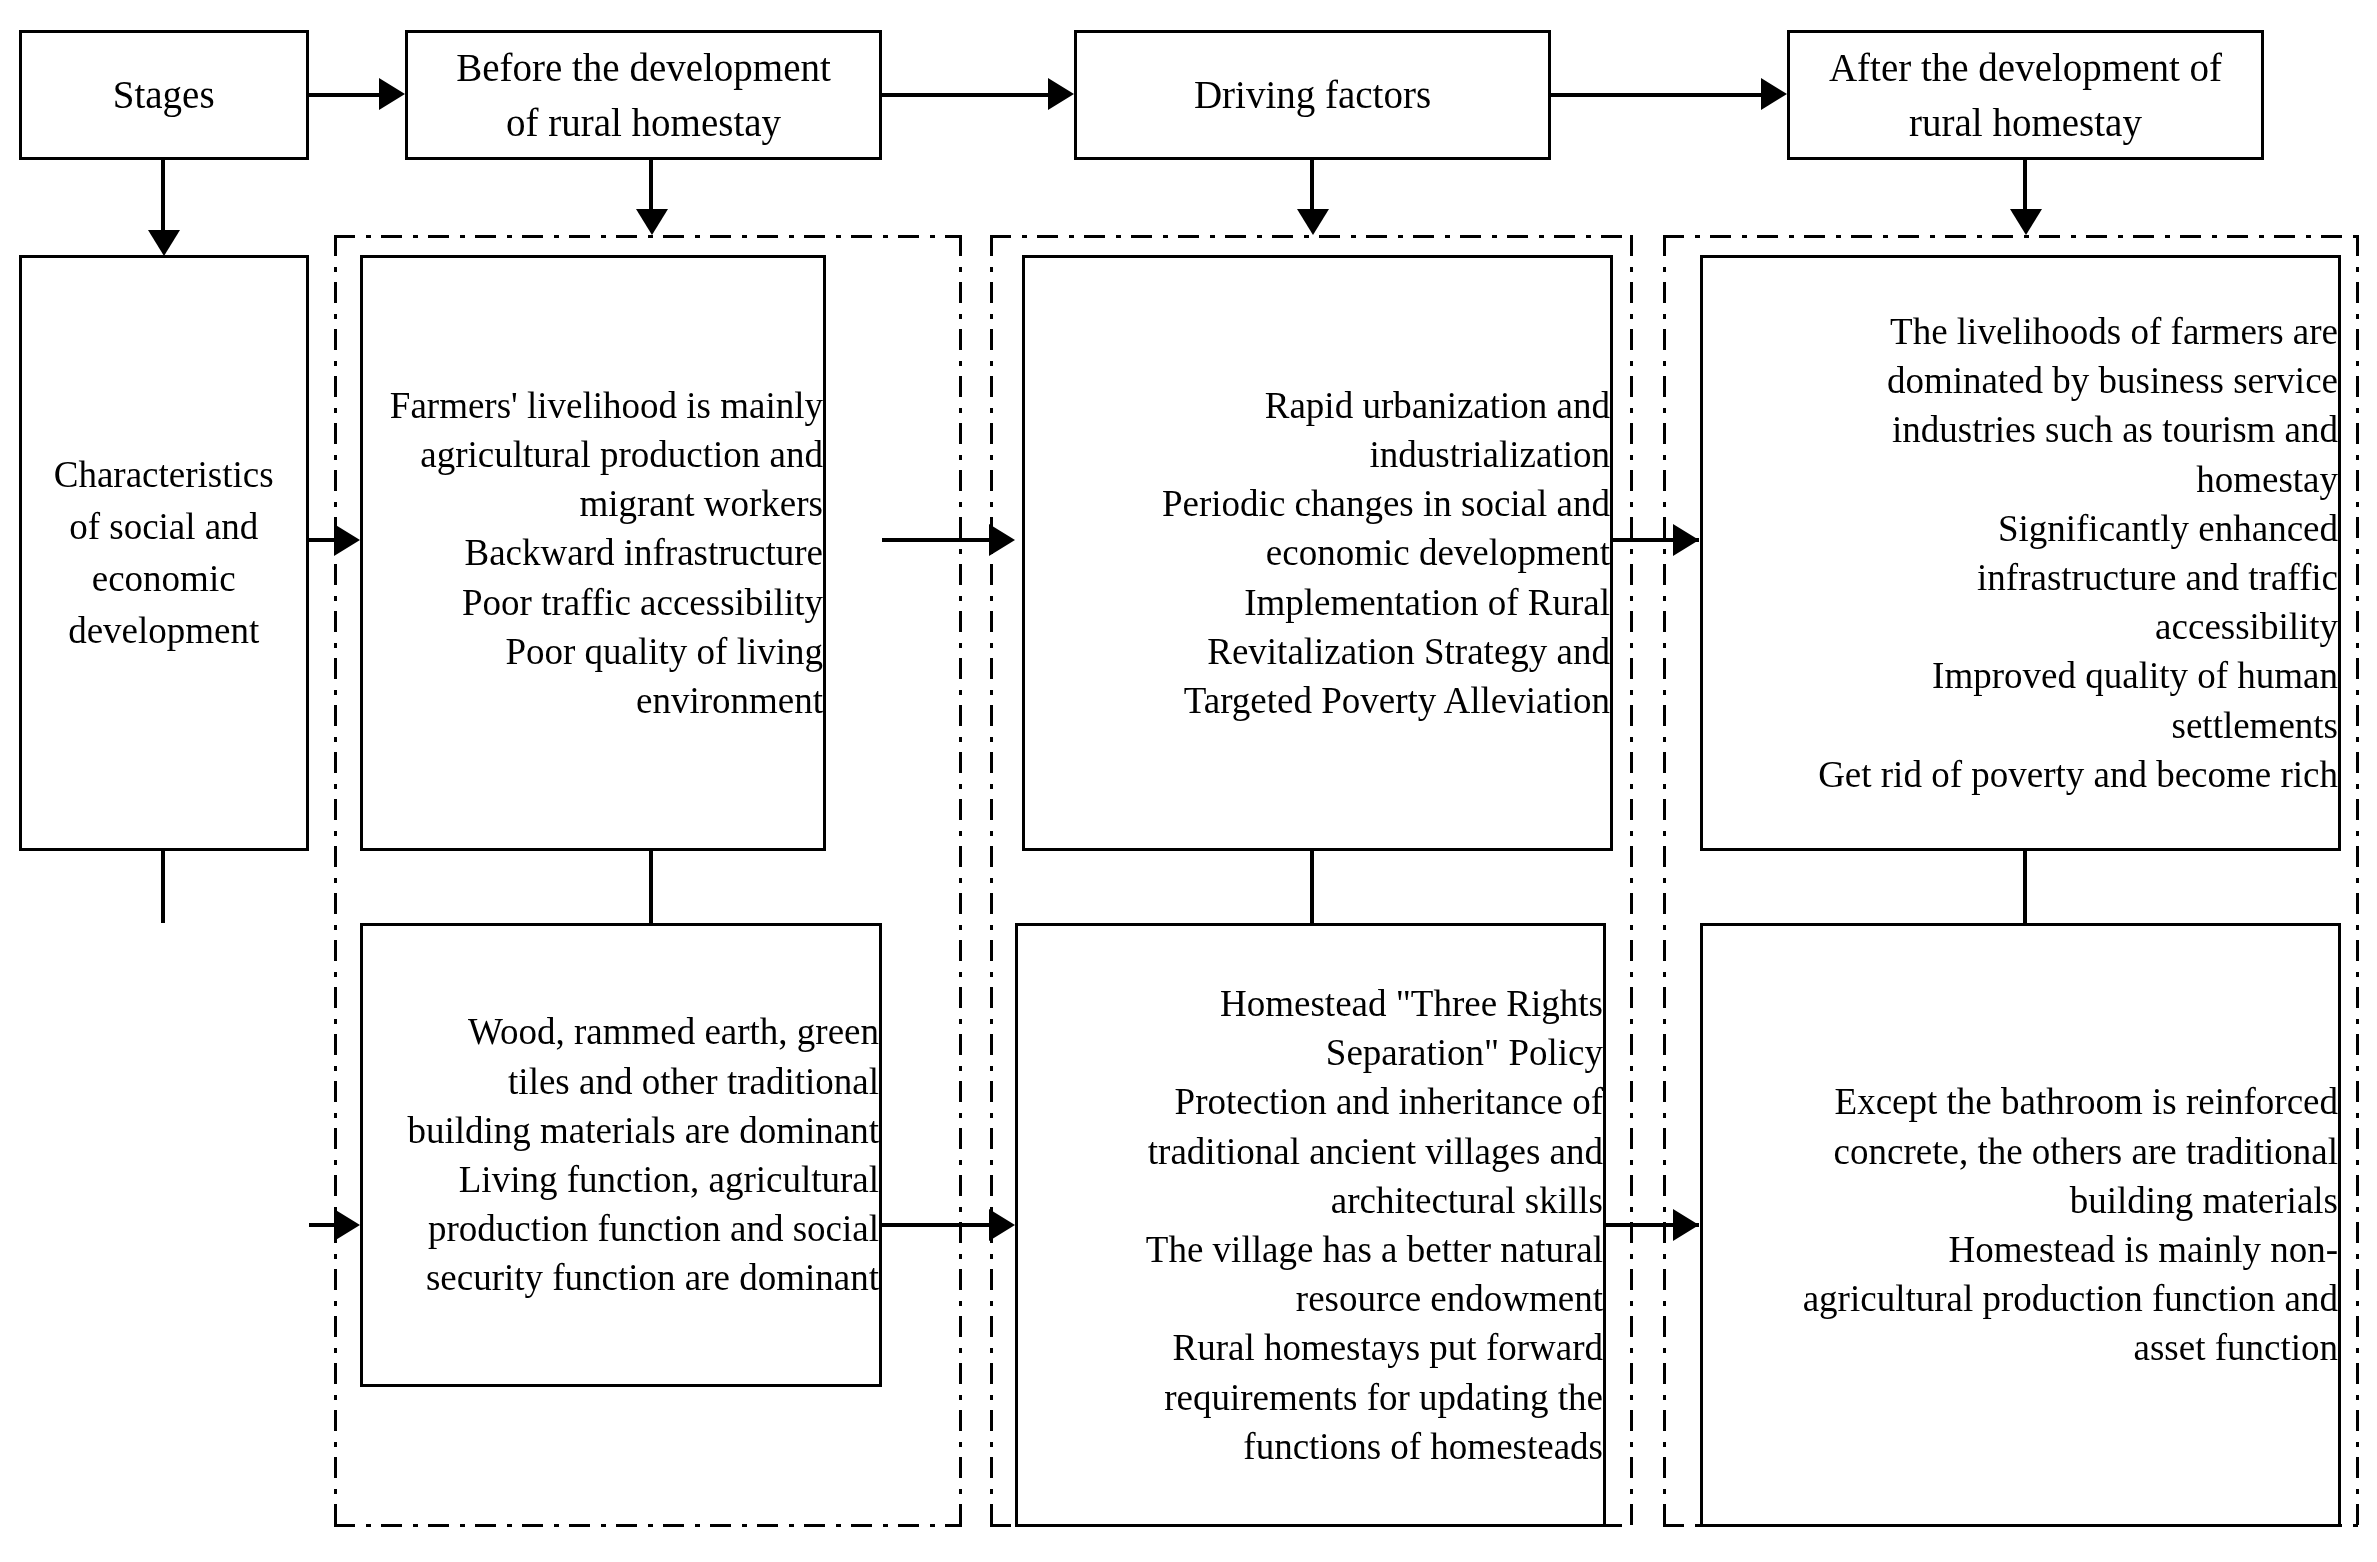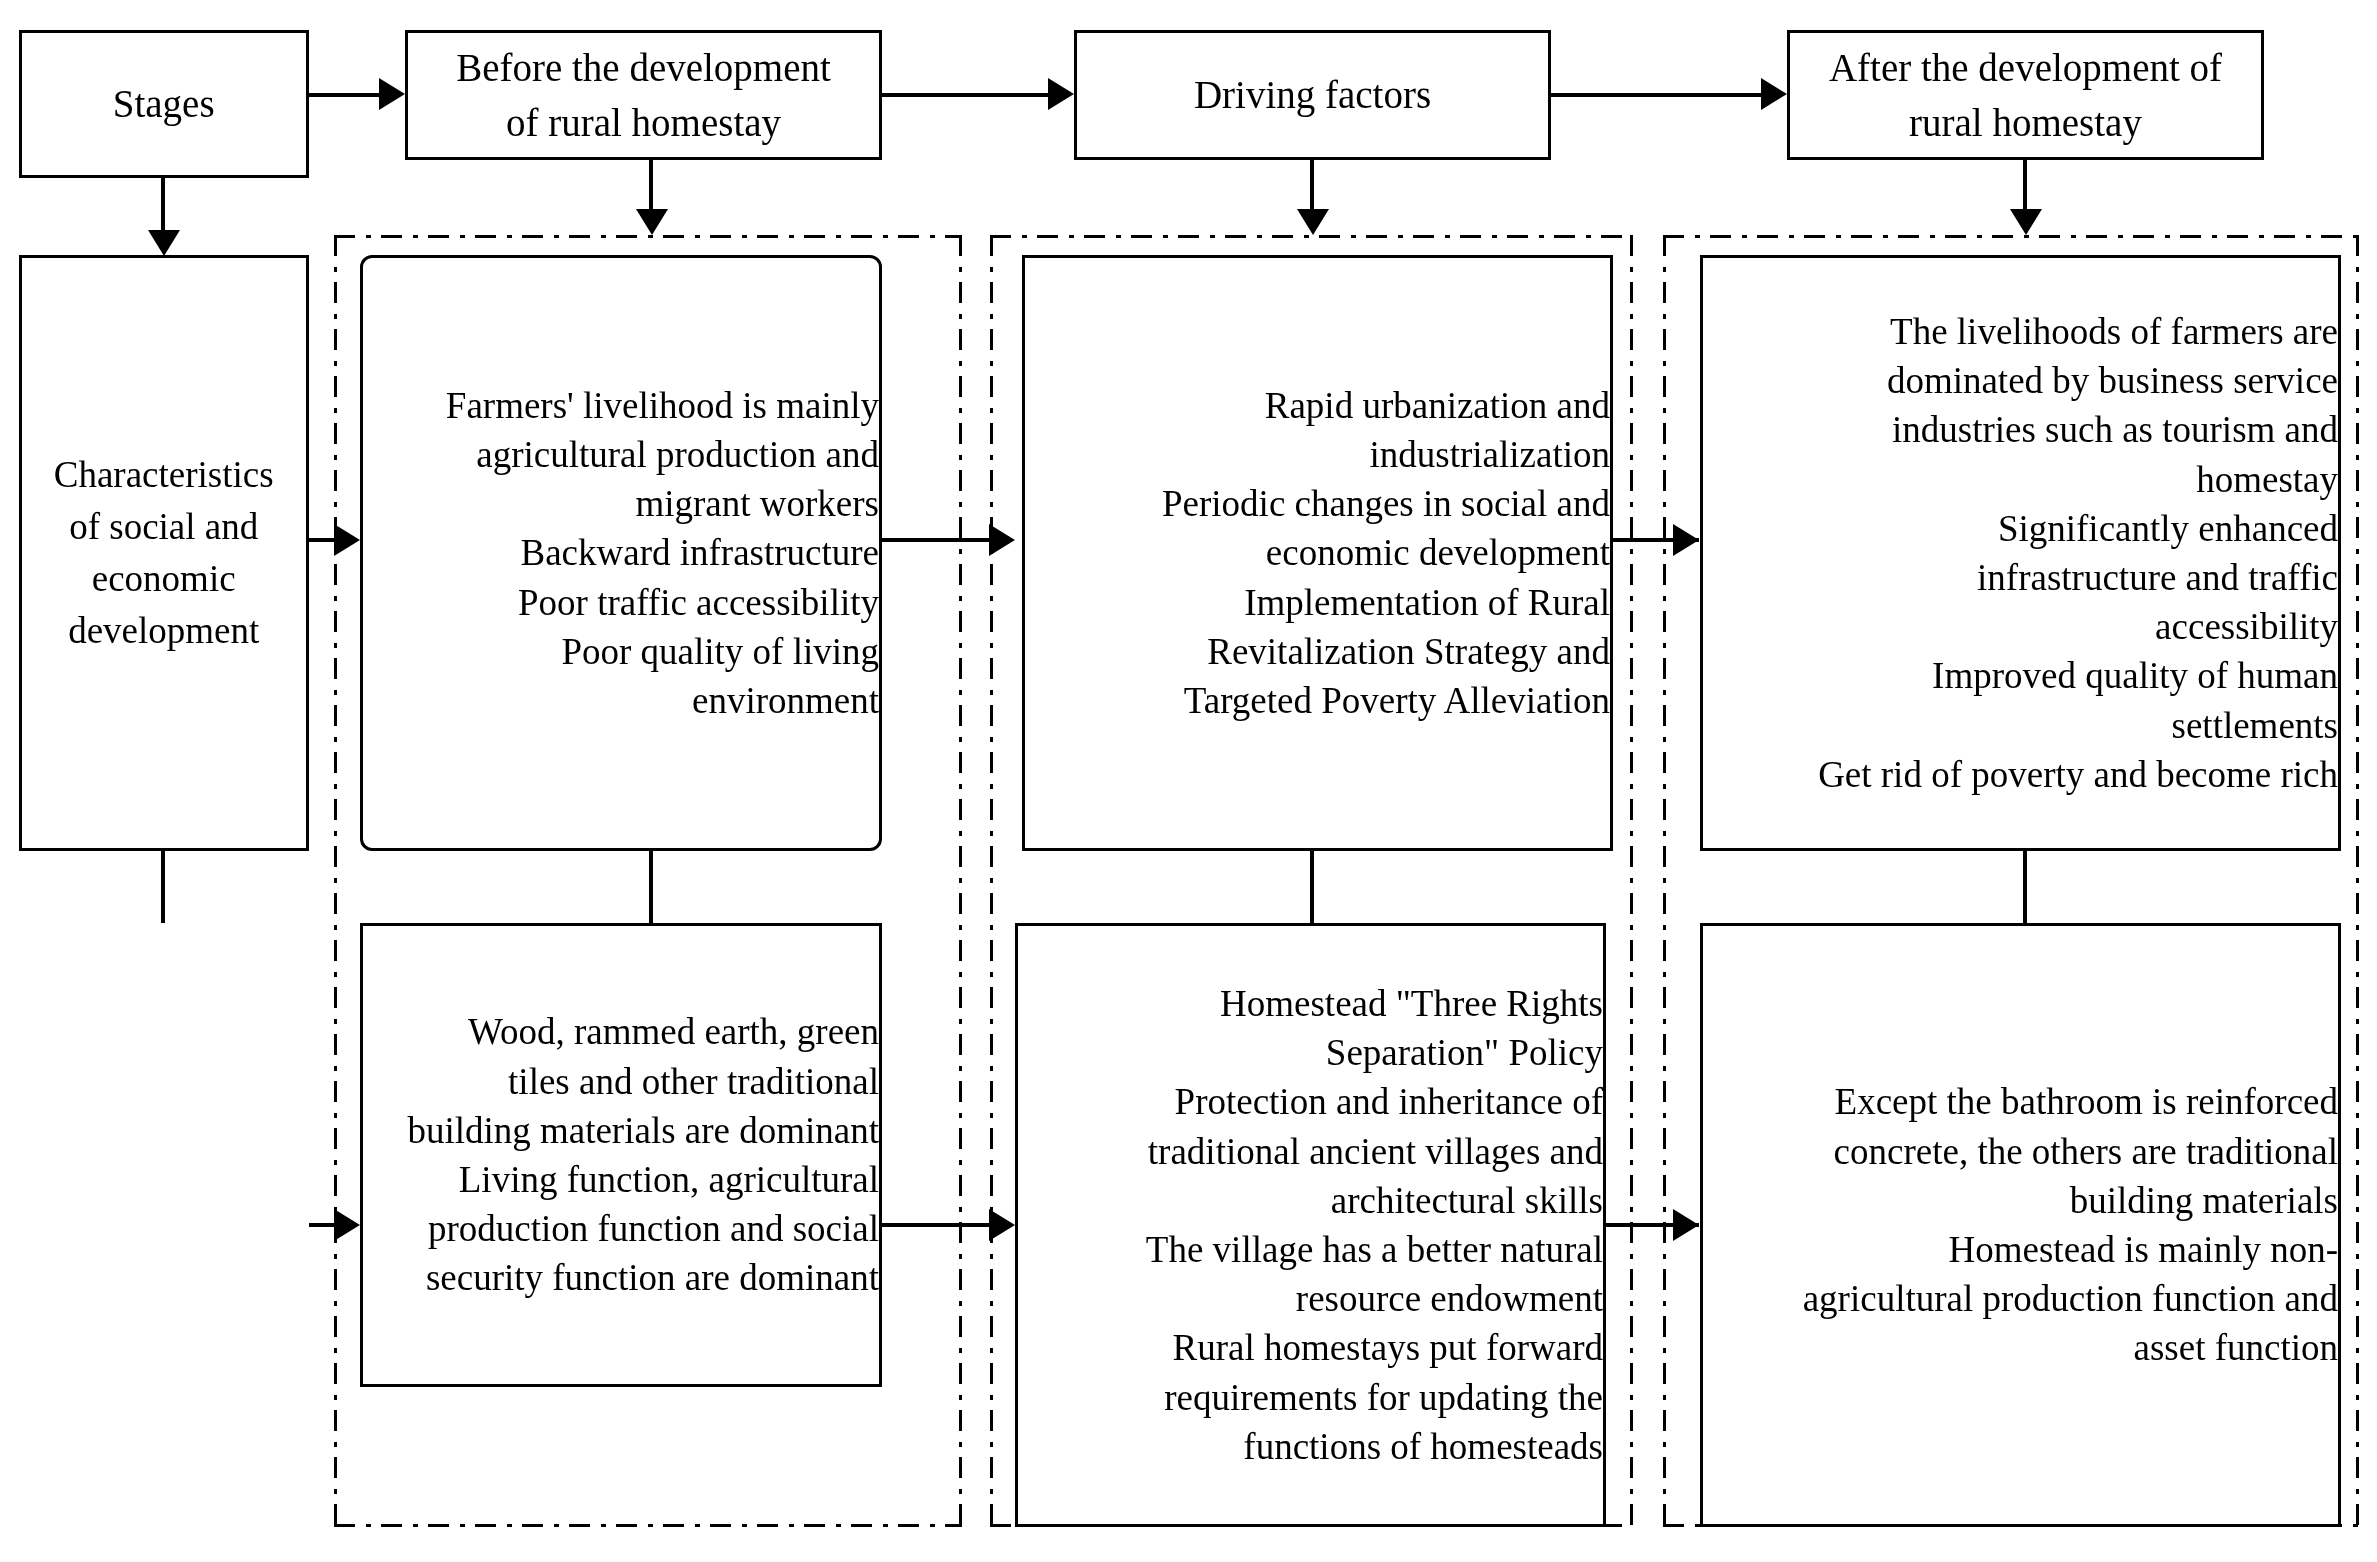--- a/index.html
+++ b/index.html
@@ -98,21 +98,21 @@
     border-right: 16px solid transparent;
     border-top: 26px solid #000000;
     z-index: 6;
   }
 </style>
 </head>
 <body>
 
 <div id="stage">
 
-  <div class="node hdr" style="left:18.7px; top:30px; width:290px; height:148px;">
+  <div class="node hdr" style="left:18.7px; top:30px; width:290px; height:130px;">
     <span class="txt">Stages</span>
   </div>
 
   <div class="node hdr" style="left:405px; top:30px; width:477px; height:130px;">
     <span class="txt">Before the development
 of rural homestay</span>
   </div>
 
   <div class="node hdr" style="left:1074px; top:30px; width:477px; height:130px;">
     <span class="txt">Driving factors</span>
@@ -148,21 +148,21 @@
   <div class="group" style="left:990px; top:235px; width:643px; height:1292px;"></div>
   <div class="group" style="left:1663px; top:235px; width:696px; height:1292px;"></div>
 
   <div class="node rowlabel" style="left:18.7px; top:255px; width:290px; height:596px;">
     <span class="txt">Characteristics
 of social and
 economic
 development</span>
   </div>
 
-  <div class="node content" style="left:360px; top:255px; width:522px; height:596px;border-radius:12px;">
+  <div class="node content" style="left:360px; top:255px; width:466px; height:596px;">
     <span class="txt">Farmers' livelihood is mainly
 agricultural production and
 migrant workers
 Backward infrastructure
 Poor traffic accessibility
 Poor quality of living
 environment</span>
   </div>
 
   <div class="node content" style="left:1015px; top:255px; width:591px; height:596px;margin-left:7px;">

